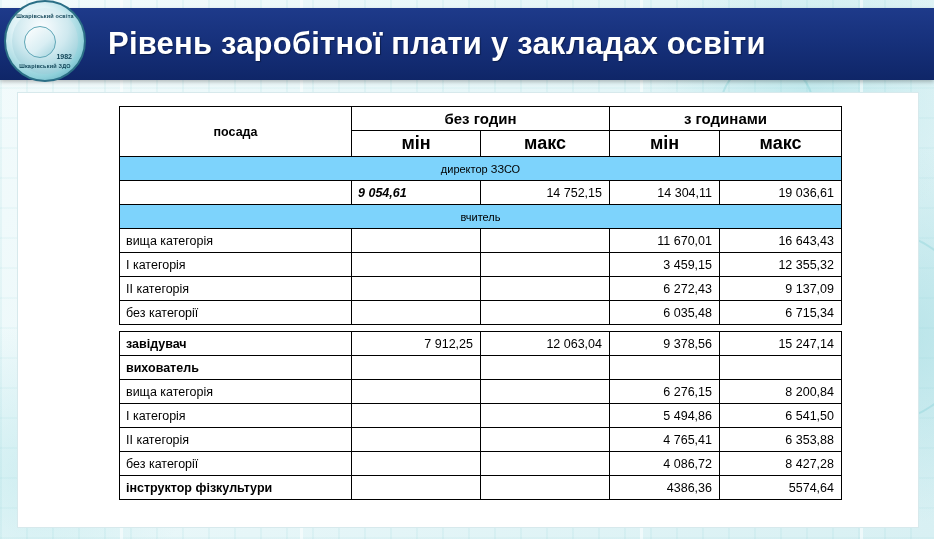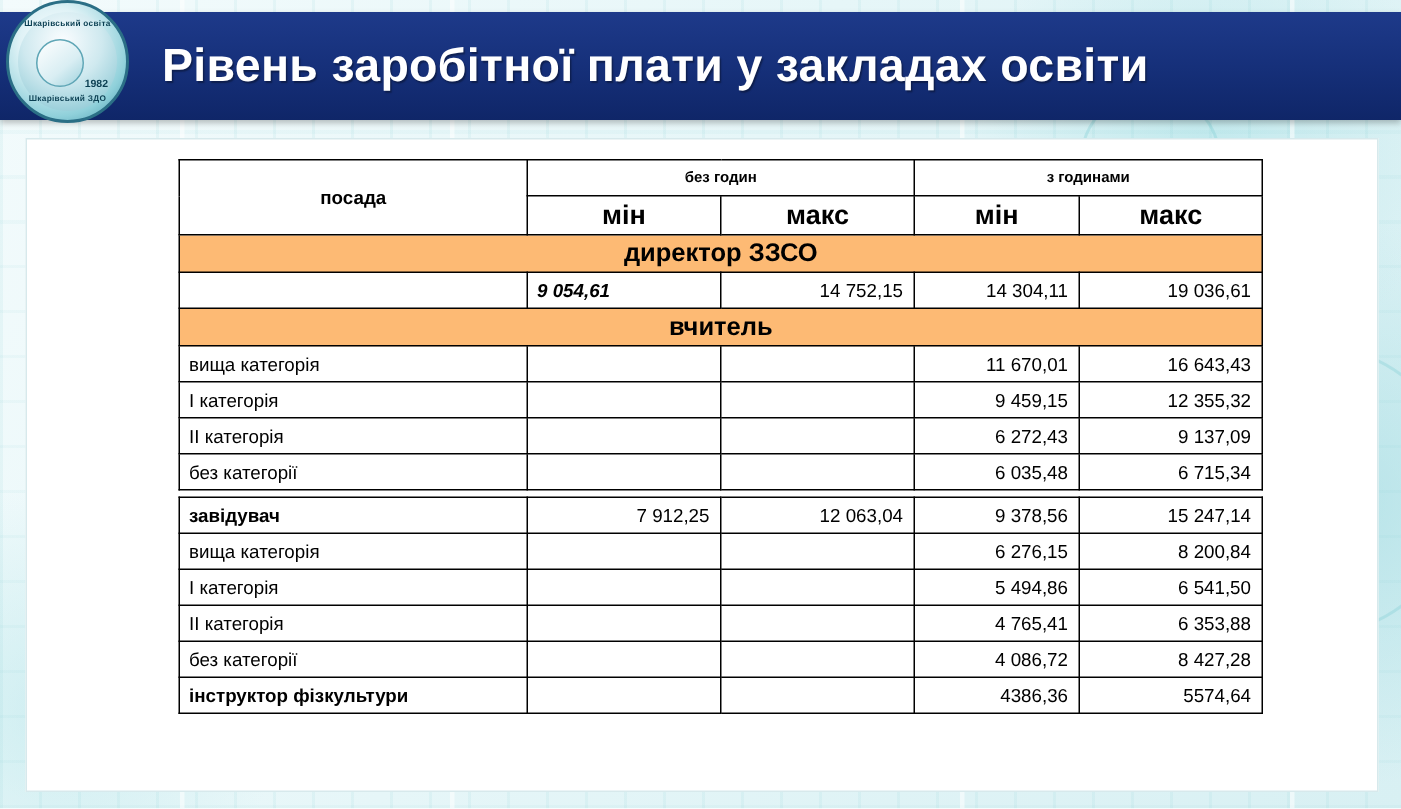--- a/index.html
+++ b/index.html
@@ -162,32 +162,32 @@
   .c-max2   { width: 122px; }
 
   .hdr-center {
     text-align: center;
     font-weight: bold;
     font-size: 12.5px;
   }
   .hdr-small {
     text-align: center;
     font-weight: bold;
-    font-size: 10px;
+    font-size: 15px;
   }
   .hdr-sub {
     text-align: center;
     font-weight: bold;
     font-size: 18px;
   }
   .section {
-    background: #fdba74;
-    text-align: center;
-    font-weight: bold;
-    font-size: 17px;
+    background: #7dd3fc;
+    text-align: center;
+    font-weight: normal;
+    font-size: 11px;
   }
   .num {
     text-align: right;
     padding-right: 7px;
   }
   .num-italic-bold {
     padding-right: 7px;
     font-weight: bold;
     font-style: italic;
   }
@@ -270,21 +270,21 @@
           <td class="label">вища категорія</td>
           <td class="num"></td>
           <td class="num"></td>
           <td class="num">11 670,01</td>
           <td class="num">16 643,43</td>
         </tr>
         <tr>
           <td class="label">І категорія</td>
           <td class="num"></td>
           <td class="num"></td>
-          <td class="num">9 459,15</td>
+          <td class="num">3 459,15</td>
           <td class="num">12 355,32</td>
         </tr>
         <tr>
           <td class="label">ІІ категорія</td>
           <td class="num"></td>
           <td class="num"></td>
           <td class="num">6 272,43</td>
           <td class="num">9 137,09</td>
         </tr>
         <tr>
@@ -307,20 +307,27 @@
       </colgroup>
       <tbody>
         <tr>
           <td class="label-bold">завідувач</td>
           <td class="num">7 912,25</td>
           <td class="num">12 063,04</td>
           <td class="num">9 378,56</td>
           <td class="num">15 247,14</td>
         </tr>
         <tr>
+          <td class="label-bold">вихователь</td>
+          <td class="num"></td>
+          <td class="num"></td>
+          <td class="num"></td>
+          <td class="num"></td>
+        </tr>
+        <tr>
           <td class="label">вища категорія</td>
           <td class="num"></td>
           <td class="num"></td>
           <td class="num">6 276,15</td>
           <td class="num">8 200,84</td>
         </tr>
         <tr>
           <td class="label">І категорія</td>
           <td class="num"></td>
           <td class="num"></td>

